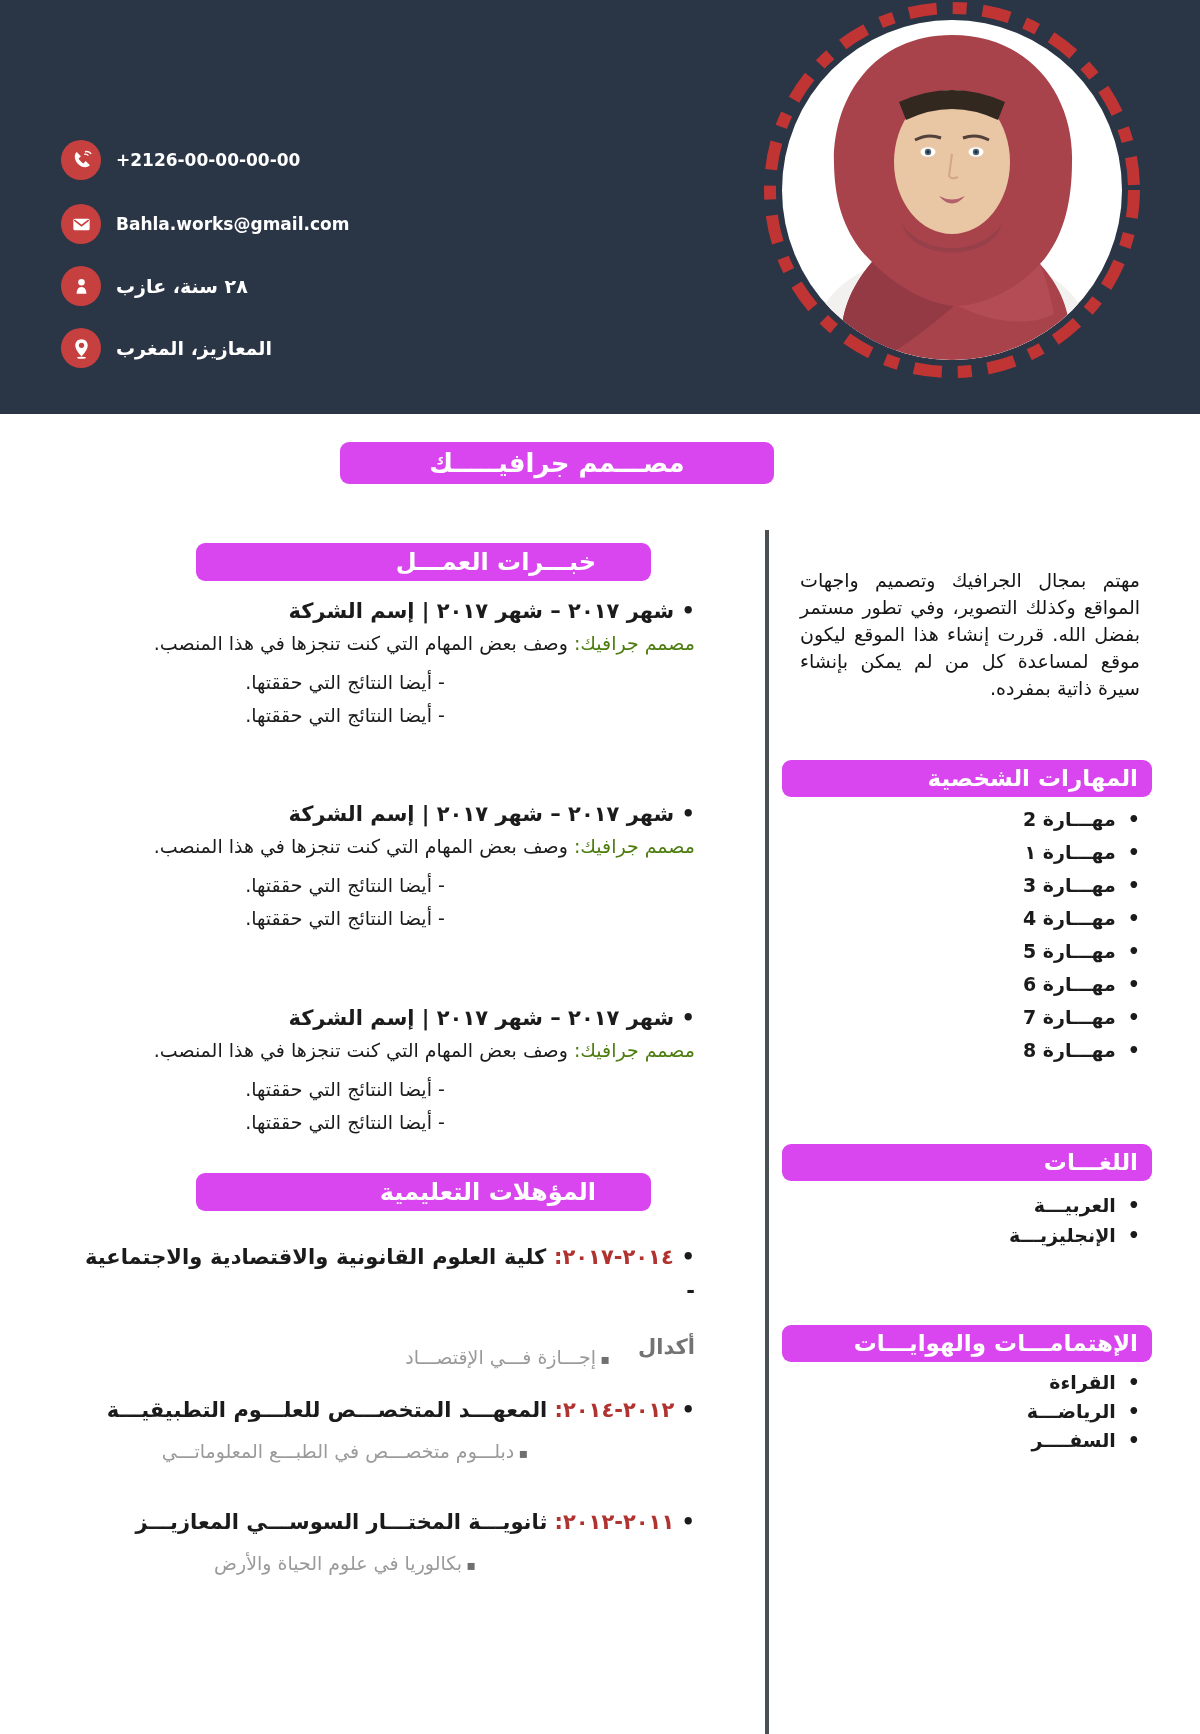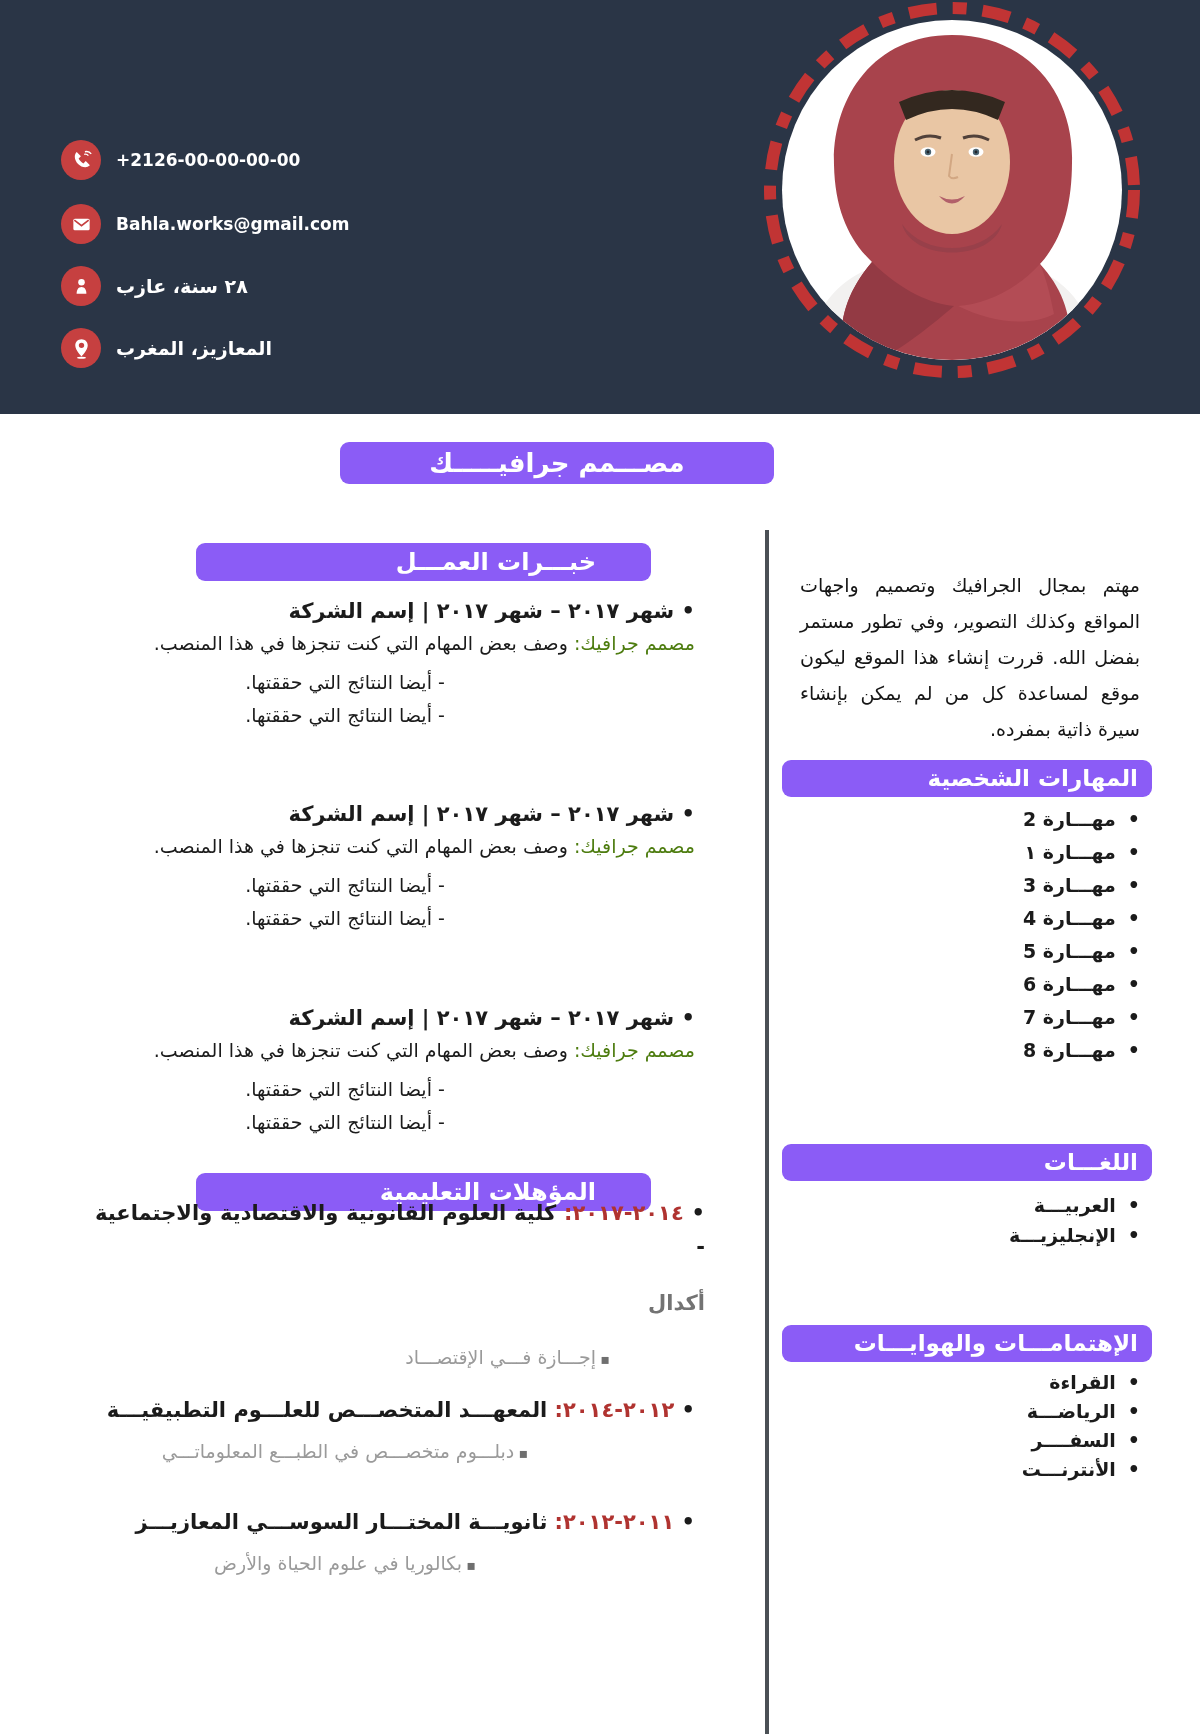--- a/index.html
+++ b/index.html
@@ -12,21 +12,21 @@
   .name .nf{color:#c13b3b;}
   .name .nl{color:#ffffff;}
   .crow{position:absolute;left:61px;height:40px;display:flex;align-items:center;}
   .cic{width:40px;height:40px;border-radius:50%;background:#c64040;display:flex;
        align-items:center;justify-content:center;flex:0 0 40px;}
   .cic svg{width:23px;height:23px;display:block;}
   .ctx{margin-left:15px;color:#ffffff;font-weight:bold;font-size:17px;white-space:nowrap;}
   .ctx.ar{direction:rtl;font-size:19px;}
   .photo{position:absolute;left:752px;top:-10px;width:400px;height:400px;}
   
-  .rbanner{position:absolute;background:#8b5cf6;border-radius:9px;color:#ffffff;
+  .rbanner{position:absolute;background:#d946ef;border-radius:9px;color:#ffffff;
            font-weight:bold;direction:rtl;white-space:nowrap;}
   .title-banner{left:340px;top:442px;width:434px;height:42px;text-align:center;
                 font-size:26px;line-height:42px;}
   .lbanner{left:196px;width:455px;height:38px;text-align:right;padding-right:55px;
            box-sizing:border-box;font-size:24px;line-height:38px;}
   .sbanner{left:782px;width:370px;height:37px;text-align:right;padding-right:14px;
            box-sizing:border-box;font-size:23px;line-height:37px;}
   .divider{position:absolute;left:765px;top:530px;width:4px;height:1204px;background:#4b5055;}
   
   .lc{position:absolute;left:85px;width:610px;direction:rtl;}
@@ -44,21 +44,21 @@
             direction:rtl;line-height:34px;}
   .edu-title{font-size:21px;font-weight:bold;color:#1b1b1b;text-align:right;
              white-space:nowrap;line-height:32px;}
   .edu-title::before{content:"• ";}
   .dates{color:#b03330;}
   .edu-detail{position:absolute;left:80px;width:530px;text-align:center;direction:rtl;
               font-size:19px;color:#9a9a9a;line-height:30px;}
   .edu-detail::before{content:"▪ ";color:#6f6f6f;font-size:14px;}
   
   .about{position:absolute;left:800px;top:548px;width:340px;direction:rtl;
-         text-align:justify;font-size:19px;line-height:36px;color:#151515;}
+         text-align:justify;font-size:19px;line-height:27px;color:#151515;}
   .slist{position:absolute;left:782px;width:358px;margin:0;padding:0 12px 0 0;
          list-style:none;direction:rtl;}
   .slist li{text-align:right;font-size:19px;font-weight:bold;color:#1b1b1b;}
   .slist li::before{content:"•";margin-left:12px;}
   .skills-list li{line-height:33px;}
   .lang-list li{line-height:30px;}
   .int-list li{line-height:29px;}
 </style>
 </head>
 <body>
@@ -169,21 +169,21 @@
     <div class="we-title">شهر ٢٠١٧ – شهر ٢٠١٧ | إسم الشركة</div>
     <div class="we-desc"><span class="lbl">مصمم جرافيك:</span><span> وصف بعض المهام التي كنت تنجزها في هذا المنصب.</span></div>
   </div>
   <div class="we-res" style="top:1073px;">- أيضا النتائج التي حققتها.</div>
   <div class="we-res" style="top:1106px;">- أيضا النتائج التي حققتها.</div>
 
   <div class="rbanner lbanner" style="top:1173px;">
     <span>المؤهلات التعليمية</span>
   </div>
 
-  <div class="lc" style="top:1196px;margin-left:10px;">
+  <div class="lc" style="top:1240px;">
     <div class="edu-line1"><span class="dates">٢٠١٤-٢٠١٧:</span><span> كلية العلوم القانونية والاقتصادية والاجتماعية -</span></div>
     <div class="edu-cont" style="margin-top:22px;">أكدال</div>
   </div>
   <div class="edu-detail" style="top:1342px;text-align:right;">إجـــازة فـــي الإقتصـــاد</div>
 
   <div class="lc" style="top:1394px;">
     <div class="edu-title"><span class="dates">٢٠١٢-٢٠١٤:</span><span> المعهـــد المتخصـــص للعلـــوم التطبيقيـــة</span></div>
   </div>
   <div class="edu-detail" style="top:1436px;">دبلـــوم متخصـــص في الطبـــع المعلوماتـــي</div>
 
@@ -216,16 +216,15 @@
     <li>الإنجليزيـــة</li>
   </ul>
 
   <div class="rbanner sbanner" style="top:1325px;">
     <span>الإهتمامـــات والهوايـــات</span>
   </div>
   <ul class="slist int-list" style="top:1368px;">
     <li>القراءة</li>
     <li>الرياضـــة</li>
     <li>السفــــر</li>
-    <li>الأنترنـــت</li>
   </ul>
 
 </div>
 
 </body></html>

